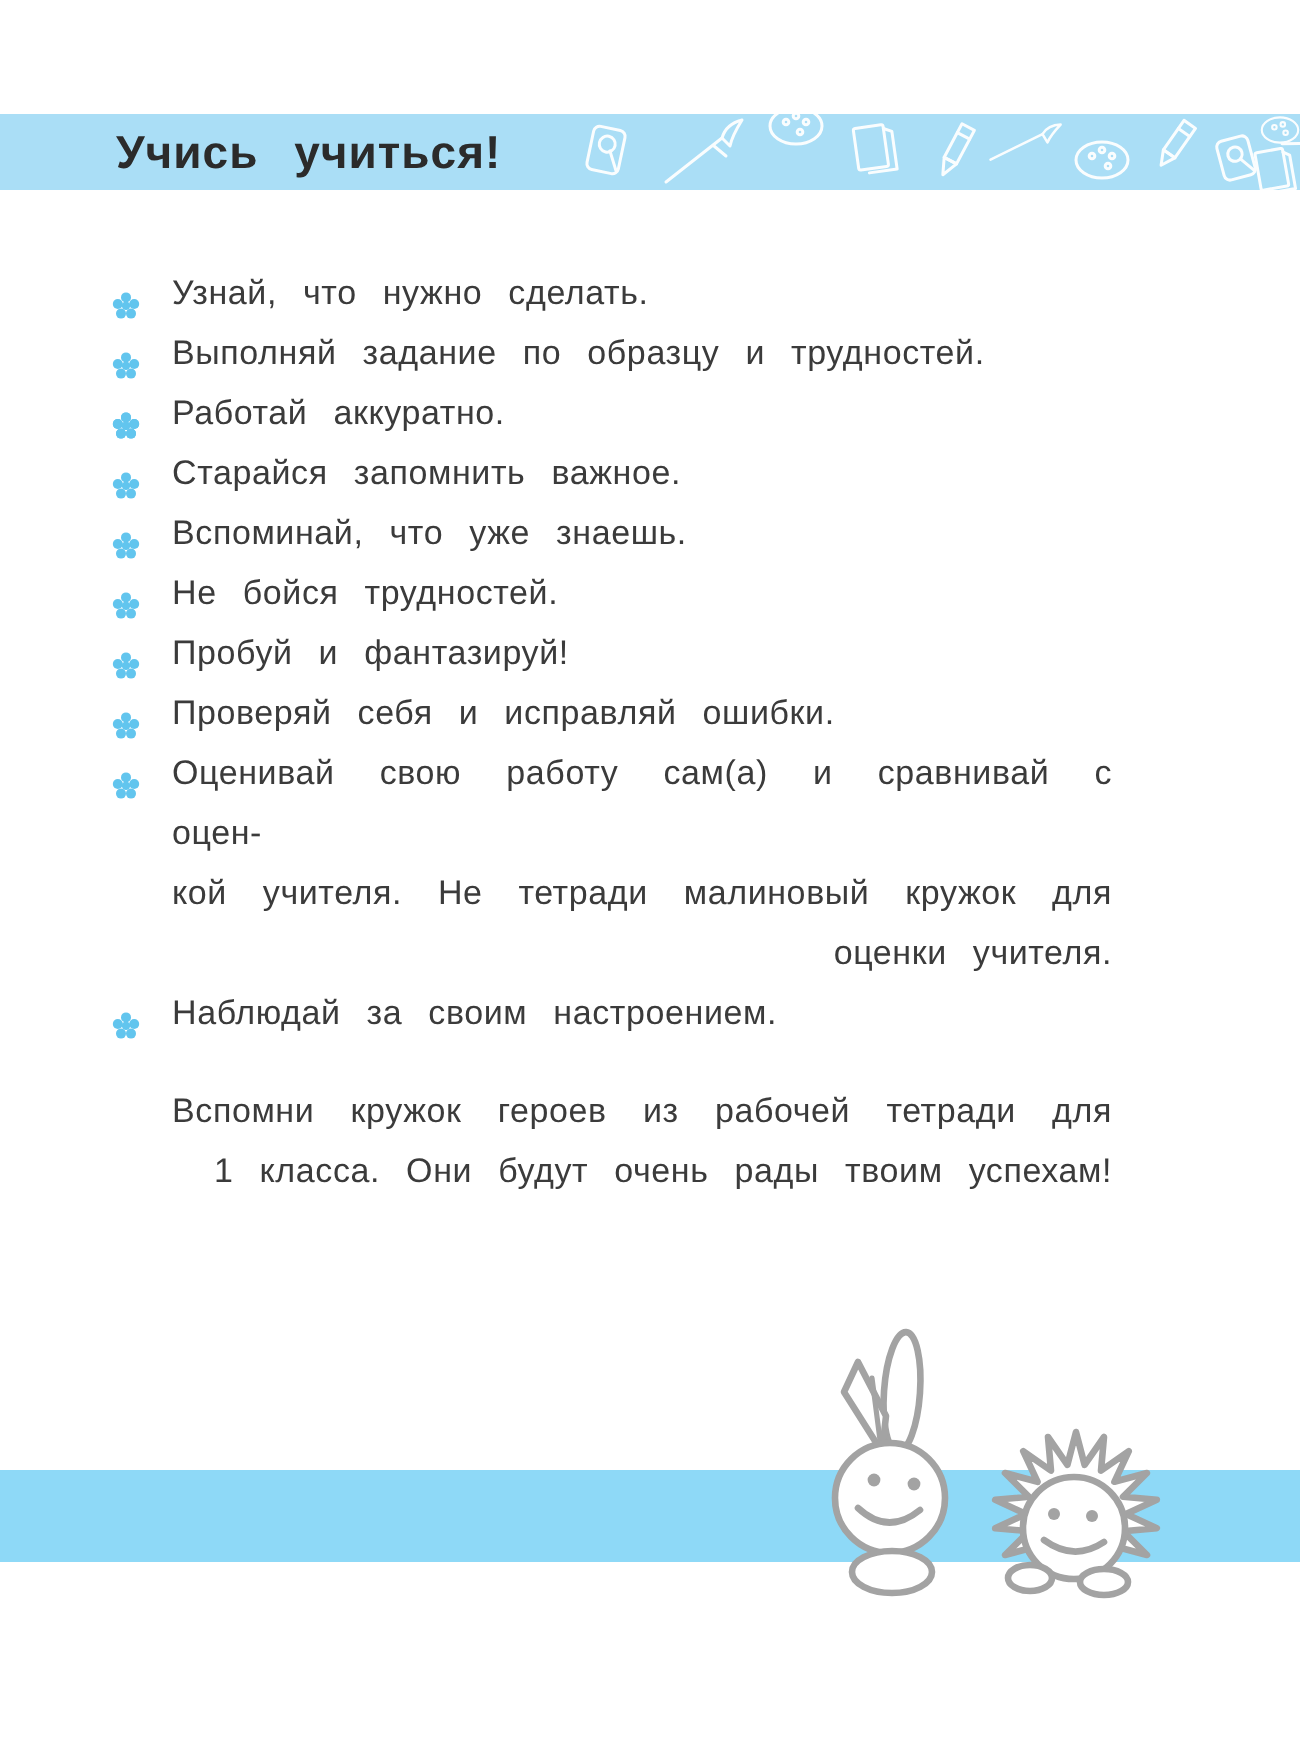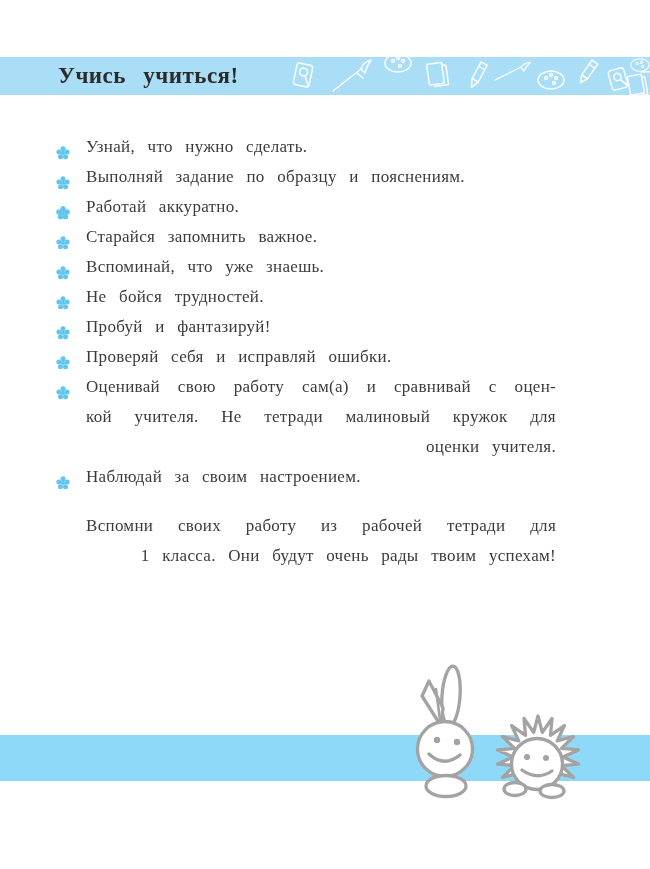--- a/index.html
+++ b/index.html
@@ -1,17 +1,17 @@
 <!DOCTYPE html>
 <html><head>
 <meta charset="utf-8">
 <style>
   html,body{margin:0;padding:0;background:#fff;}
   .page{position:relative;width:650px;height:869px;background:#ffffff;overflow:hidden;
-        font-family:Liberation Serif, serif;}
+        font-family:Liberation Sans, sans-serif;}
   
   .band-top{position:absolute;left:0;top:57px;width:650px;height:38px;background:#aadef6;}
   .page-title{position:absolute;left:58px;top:57px;height:38px;line-height:38px;
         font-size:23px;font-weight:bold;color:#2b2b2b;letter-spacing:.5px;word-spacing:11px;white-space:nowrap;}
   .doodles{position:absolute;left:285px;top:57px;width:365px;height:38px;overflow:hidden;}
   .doodles svg{display:block;}
   
   .list{position:absolute;left:56px;top:132px;width:500px;}
   .row{position:relative;padding-left:30px;line-height:30px;font-size:17px;color:#3b3b3b;
        word-spacing:8px;letter-spacing:.3px;}
@@ -113,21 +113,21 @@
 
     <div class="row">
       <span class="bullet"><svg width="14" height="14" viewBox="0 0 14 14" fill="#62c5ee">
             <circle cx="7" cy="2.7" r="2.5"></circle>
             <circle cx="2.9" cy="6" r="2.5"></circle>
             <circle cx="11.1" cy="6" r="2.5"></circle>
             <circle cx="4.5" cy="10.8" r="2.5"></circle>
             <circle cx="9.5" cy="10.8" r="2.5"></circle>
             <circle cx="7" cy="6.9" r="2.1"></circle>
           </svg></span>
-      <span>Выполняй задание по образцу и пояснениям.</span>
+      <span>Выполняй задание по образцу и трудностей.</span>
     </div>
 
     <div class="row">
       <span class="bullet"><svg width="14" height="14" viewBox="0 0 14 14" fill="#62c5ee">
             <circle cx="7" cy="2.7" r="2.5"></circle>
             <circle cx="2.9" cy="6" r="2.5"></circle>
             <circle cx="11.1" cy="6" r="2.5"></circle>
             <circle cx="4.5" cy="10.8" r="2.5"></circle>
             <circle cx="9.5" cy="10.8" r="2.5"></circle>
             <circle cx="7" cy="6.9" r="2.1"></circle>
@@ -226,21 +226,21 @@
             <circle cx="2.9" cy="6" r="2.5"></circle>
             <circle cx="11.1" cy="6" r="2.5"></circle>
             <circle cx="4.5" cy="10.8" r="2.5"></circle>
             <circle cx="9.5" cy="10.8" r="2.5"></circle>
             <circle cx="7" cy="6.9" r="2.1"></circle>
           </svg></span>
       <span>Наблюдай за своим настроением.</span>
     </div>
 
     <div class="closing">
-      <div class="jline">Вспомни своих работу из рабочей тетради для</div>
+      <div class="jline">Вспомни кружок героев из рабочей тетради для</div>
       <div class="lline">1 класса. Они будут очень рады твоим успехам!</div>
     </div>
   </div>
 
   <div class="band-bottom"></div>
 
   <div class="characters">
     <svg width="200" height="160" viewBox="0 0 200 160" fill="none" stroke="#a3a3a3" stroke-width="3.3" stroke-linecap="round" stroke-linejoin="round">
 
       <g>

